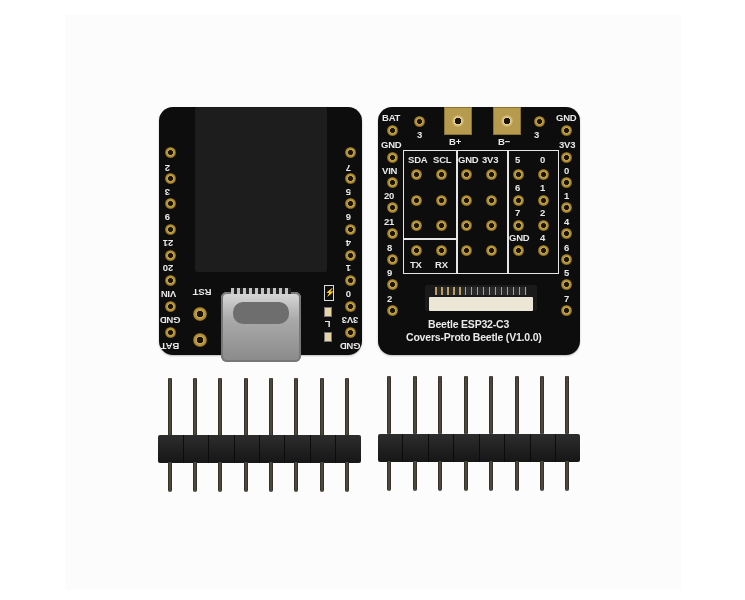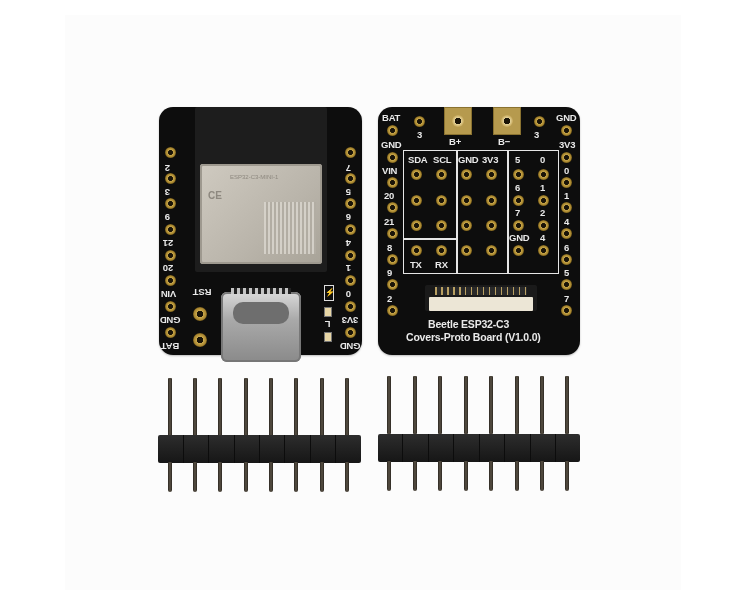--- a/index.html
+++ b/index.html
@@ -29,25 +29,20 @@
   .led{position:absolute;width:6px;height:8px;background:#e7d6a6;border:1px solid #777;}
 </style>
 </head>
 <body>
 
 <div class="backdrop"></div>
 
 <div class="pcb" style="left:159px;top:107px;width:203px;height:248px;">
 
   <div class="module-shield" style="left:36px;top:0;width:132px;height:165px;"></div>
-  <div class="module-can" style="left:41px;top:57px;width:122px;height:100px;">
-    <div class="qr" style="left:64px;top:38px;width:52px;height:52px;"></div>
-    <div style="position:absolute;left:30px;top:10px;font-size:6px;color:#8d887f;">ESP32-C3-MINI-1</div>
-    <div style="position:absolute;left:8px;top:26px;font-size:10px;color:#8d887f;font-weight:700;">CE</div>
-  </div>
 
   <div class="pad" style="left:6px;top:40px;"></div>
   <div class="lbl rot" style="left:6px;top:56px;">2</div>
   <div class="pad" style="left:6px;top:66px;"></div>
   <div class="lbl rot" style="left:6px;top:80px;">3</div>
   <div class="pad" style="left:6px;top:91px;"></div>
   <div class="lbl rot" style="left:6px;top:105px;">9</div>
   <div class="pad" style="left:6px;top:117px;"></div>
   <div class="lbl rot" style="left:4px;top:131px;">21</div>
   <div class="pad" style="left:6px;top:143px;"></div>
@@ -181,21 +176,21 @@
   <div class="lbl" style="left:162px;top:126px;">4</div>
   <div class="pad" style="left:135px;top:138px;"></div>
   <div class="pad" style="left:160px;top:138px;"></div>
 
   <div class="fpc" style="left:47px;top:178px;width:112px;height:26px;">
     <div class="fpc-pins"></div>
     <div class="fpc-body"></div>
   </div>
 
   <div class="lbl" style="left:50px;top:212px;font-size:10.5px;">Beetle ESP32-C3</div>
-  <div class="lbl" style="left:28px;top:225px;font-size:10.5px;">Covers-Proto Board (V1.0.0)</div>
+  <div class="lbl" style="left:28px;top:225px;font-size:10.5px;">Covers-Proto Beetle (V1.0.0)</div>
 </div>
 
 <div class="header" style="left:158px;top:378px;width:203px;height:118px;">
   <div class="pin top" style="left:10px;"></div>
   <div class="pin top" style="left:35px;"></div>
   <div class="pin top" style="left:60px;"></div>
   <div class="pin top" style="left:86px;"></div>
   <div class="pin top" style="left:111px;"></div>
   <div class="pin top" style="left:136px;"></div>
   <div class="pin top" style="left:162px;"></div>

